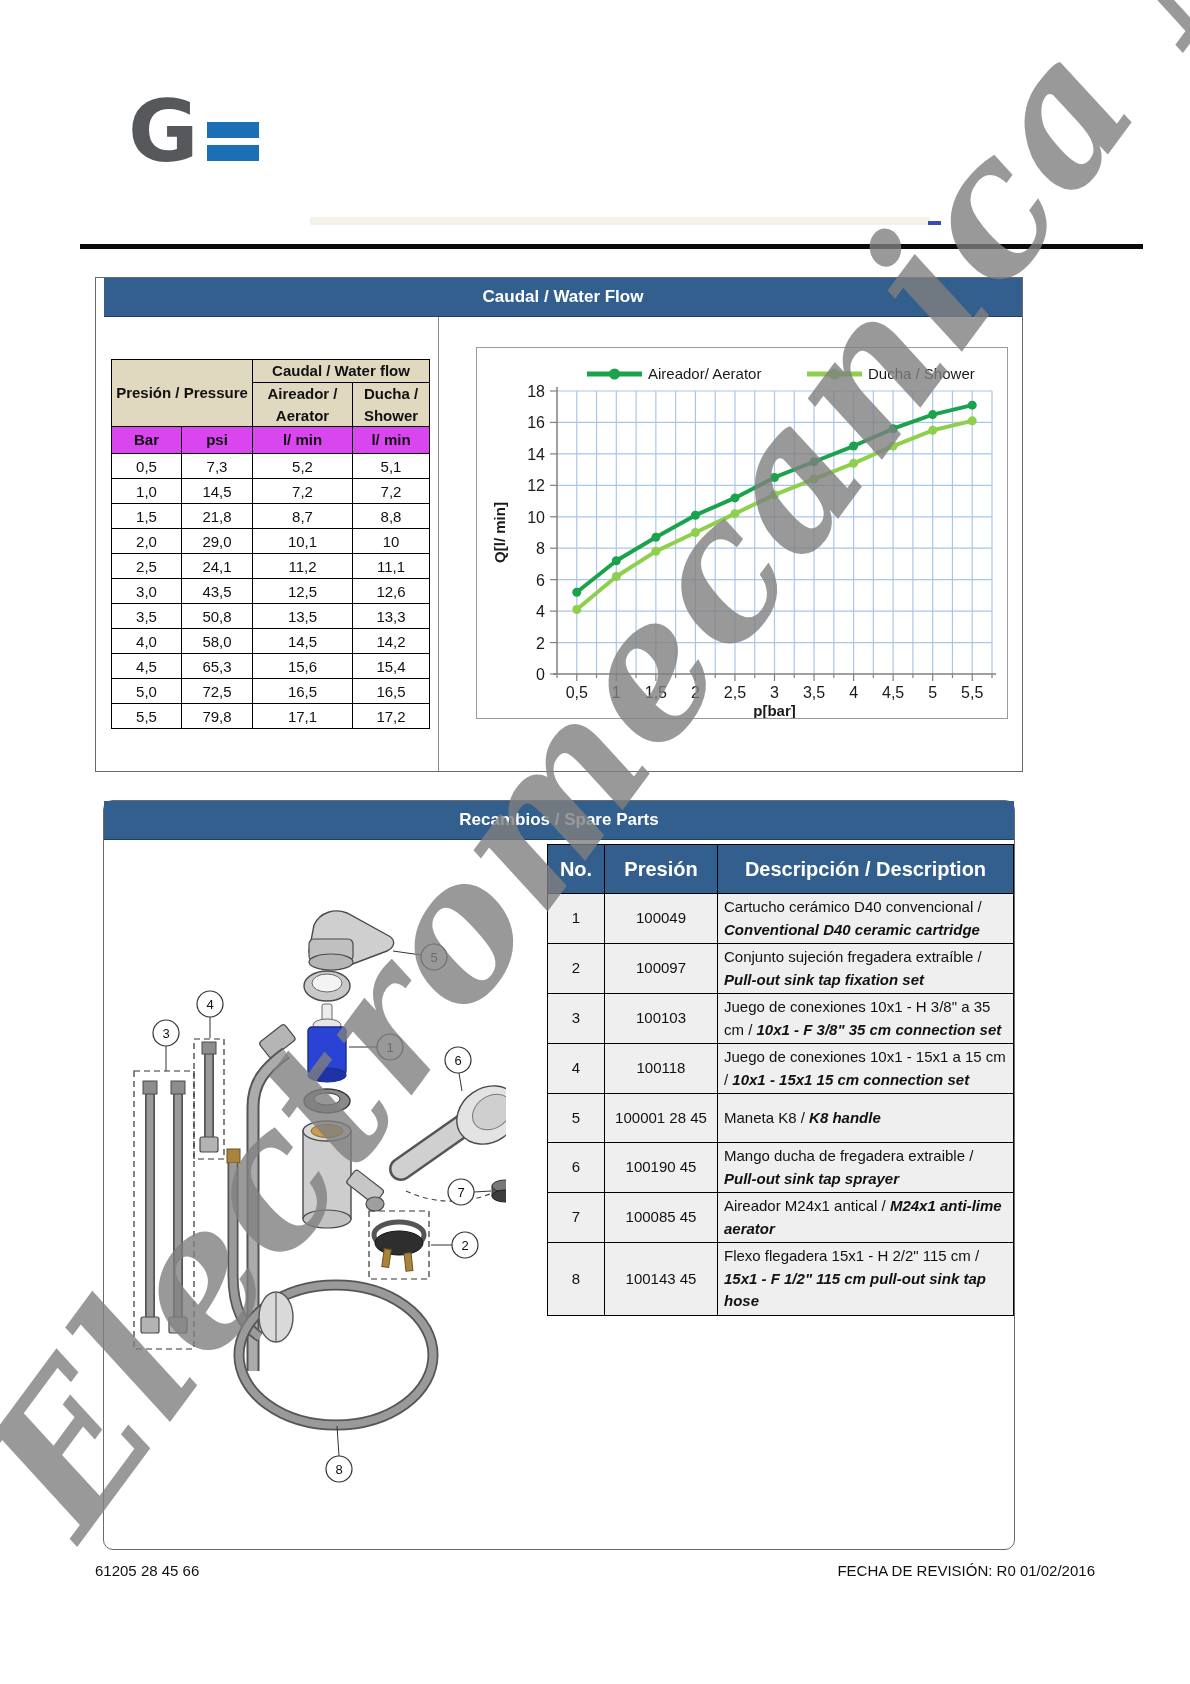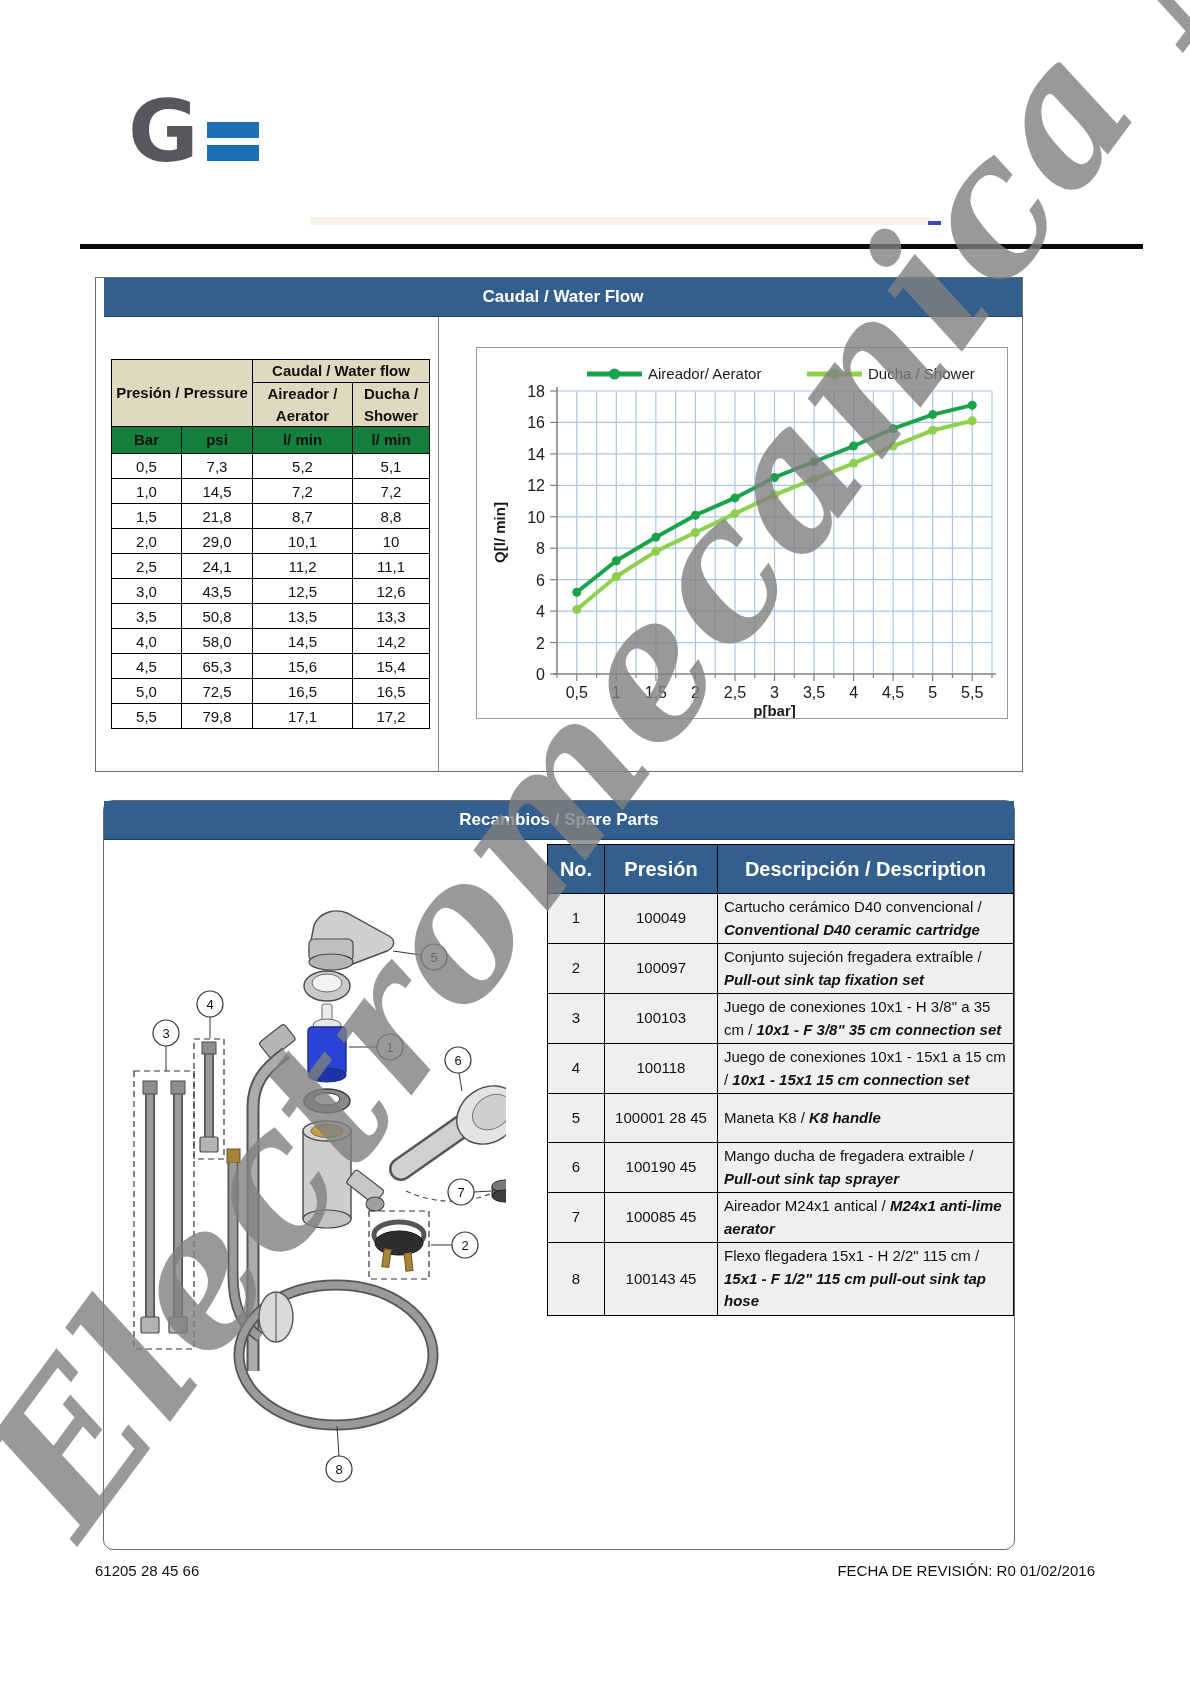--- a/index.html
+++ b/index.html
@@ -26,21 +26,21 @@
              font-weight:bold;font-size:17px;display:flex;align-items:center;justify-content:center;}
 
   .flowbody{position:absolute;left:0;top:39px;right:0;bottom:0;display:flex;}
   .flowleft{width:342px;border-right:1px solid #8a8a8a;position:relative;}
   .flowright{flex:1;position:relative;}
 
   
   .ptable{position:absolute;left:15px;top:42px;border-collapse:collapse;font-size:15px;text-align:center;}
   .ptable th,.ptable td{border:1px solid #000;padding:0 3px;}
   .ptable thead th{background:#e0d9c0;font-weight:bold;line-height:1.45;}
-  .ptable .units th{background:#15803d;height:26px;}
+  .ptable .units th{background:#d946ef;height:26px;}
   .ptable tbody td{height:24px;background:#fff;}
 
   
   .chartbox{position:absolute;left:37px;top:30px;width:530px;height:370px;border:1px solid #9a9a9a;background:#fff;}
 
   
   .parts-table{position:absolute;left:443px;top:43px;border-collapse:collapse;font-size:15px;}
   .parts-table th{background:#335f8e;color:#fff;font-weight:bold;font-size:20px;height:27px;
                   border:1px solid #000;padding:8px 4px;}
   .parts-table td{border:1px solid #000;background:#efefef;padding:2px 6px;line-height:1.5;}

